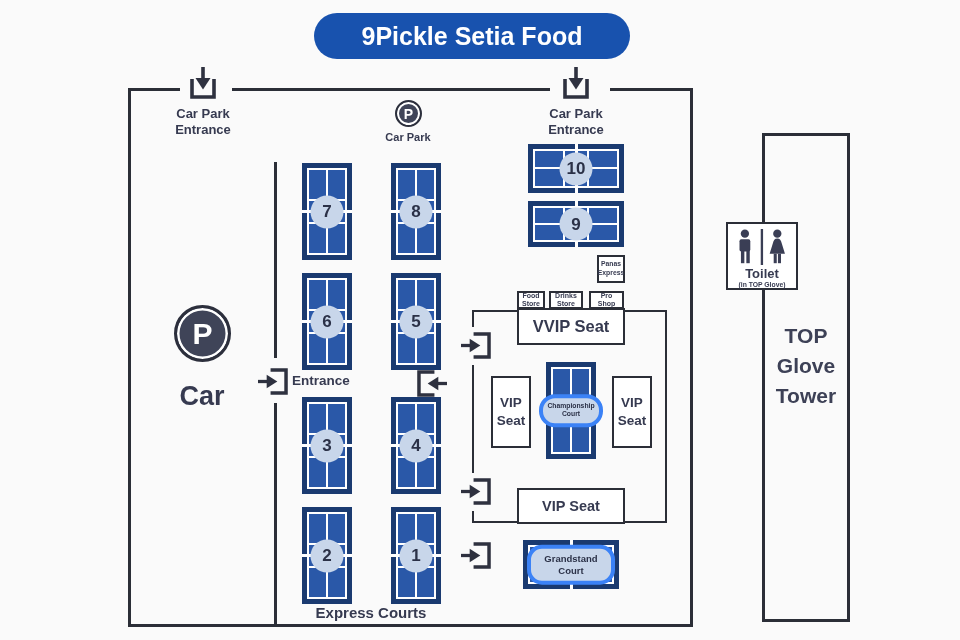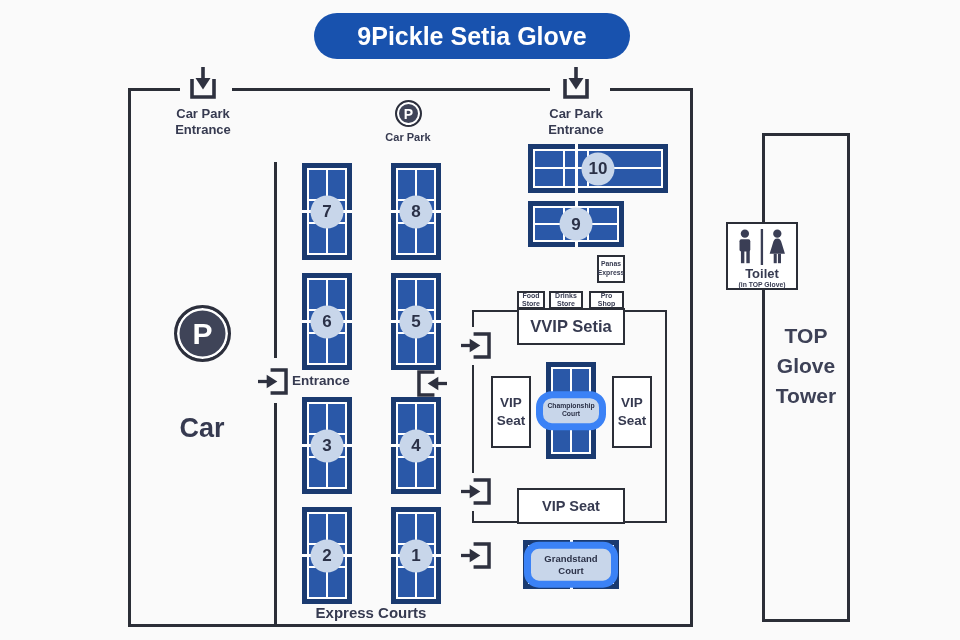--- a/index.html
+++ b/index.html
@@ -29,42 +29,42 @@
   .cv .mid{left:24px;width:2px;top:5px;bottom:5px;}
   .ch{width:96px;height:49px;}
   .ch .k1{top:5px;bottom:5px;left:35px;width:2px;}
   .ch .k2{top:5px;bottom:5px;left:59px;width:2px;}
   .ch .net{top:0;bottom:0;left:47px;width:2.5px;}
   .ch .mid{top:23px;height:2px;left:5px;right:5px;}
   .ch.c9{height:46px;}
   .ch.c9 .mid{top:22px;}
   .badge{position:absolute;left:50%;top:50%;transform:translate(-50%,-50%);width:33px;height:33px;border-radius:50%;
     background:#c8d6ea;color:#2b3147;font-weight:bold;font-size:17px;display:flex;align-items:center;justify-content:center;z-index:3;}
-  .pill{position:absolute;left:50%;top:50%;transform:translate(-50%,-50%);background:#c8d6ea;border:7px solid #3b82f6;
+  .pill{position:absolute;left:50%;top:50%;transform:translate(-50%,-50%);background:#c8d6ea;border:4px solid #3b82f6;
     color:#2b3147;font-weight:bold;text-align:center;z-index:3;line-height:1.3;}
   .pill.champ{width:56px;border-radius:16px;font-size:6.8px;padding:4px 0;}
   .pill.grand{width:80px;border-radius:15px;font-size:9.5px;padding:4px 0;}
   
   .picon{border-radius:50%;background:#3f4458;color:#fff;font-weight:bold;display:flex;align-items:center;justify-content:center;
     border:3px solid #2c2f3c;box-shadow:inset 0 0 0 2.5px #fff;box-sizing:border-box;}
   .picon.big{left:174px;top:305px;width:57px;height:57px;font-size:30px;}
   .picon.small{left:395px;top:100px;width:27px;height:27px;font-size:14px;box-shadow:inset 0 0 0 2px #fff;border-width:2px;}
   
   .tc{text-align:center;font-weight:bold;color:#363a50;}
   .entr-lbl{width:92px;font-size:13px;line-height:1.25;}
   .flip{transform:scaleX(-1);}
   svg{display:block;}
 </style>
 </head>
 <body>
 
 <div class="map">
 
   <div class="abs title-pill">
-    <span>9Pickle Setia Glove</span>
+    <span>9Pickle Setia Food</span>
   </div>
 
   <div class="abs facility"></div>
   <div class="abs gap" style="left:180px;top:85px;width:52px;height:9px;"></div>
   <div class="abs gap" style="left:550px;top:85px;width:60px;height:9px;"></div>
 
   <div class="abs" style="left:185px;top:64px;">
     <svg width="36" height="38" viewBox="0 0 36 38">
       <path d="M7 15 V33 H29 V15" fill="none" stroke="#2e313f" stroke-width="3.6"></path>
       <line x1="18" y1="3" x2="18" y2="16" stroke="#2e313f" stroke-width="3.6"></line>
@@ -100,21 +100,21 @@
       <path d="M15 3 H31 V27 H15" fill="none" stroke="#2e313f" stroke-width="3.6"></path>
       <line x1="2" y1="15" x2="13" y2="15" stroke="#2e313f" stroke-width="3.4"></line>
       <path d="M11 8 L22 15 L11 22 Z" fill="#2e313f"></path>
     </svg>
   </div>
   <div class="abs tc" style="left:292px;top:373px;font-size:13.5px;">Entrance</div>
 
   <div class="abs picon big">
     <span>P</span>
   </div>
-  <div class="abs tc" style="left:148px;top:379px;width:108px;font-size:27px;line-height:1.32;margin-top:32px;">
+  <div class="abs tc" style="left:148px;top:379px;width:108px;font-size:27px;line-height:1.32;">
     <div>Car</div>
   </div>
 
   <div class="court cv" style="left:302px;top:163px;">
     <div class="inner"></div>
     <div class="ln mid"></div>
       <div class="ln k1"></div>
       <div class="ln k2"></div>
       <div class="ln net"></div>
     <div class="badge">7</div>
@@ -170,21 +170,21 @@
   <div class="court cv" style="left:391px;top:507px;">
     <div class="inner"></div>
     <div class="ln mid"></div>
       <div class="ln k1"></div>
       <div class="ln k2"></div>
       <div class="ln net"></div>
     <div class="badge">1</div>
   </div>
   <div class="abs tc" style="left:301px;top:604px;width:140px;font-size:15px;">Express Courts</div>
 
-  <div class="court ch" style="left:528px;top:144px;padding-left:44px;">
+  <div class="court ch" style="left:528px;top:144px;">
     <div class="inner"></div>
     <div class="ln mid"></div>
       <div class="ln k1"></div>
       <div class="ln k2"></div>
       <div class="ln net"></div>
     <div class="badge">10</div>
   </div>
   <div class="court ch c9" style="left:528px;top:201px;">
     <div class="inner"></div>
     <div class="ln mid"></div>
@@ -209,21 +209,21 @@
   </div>
   <div class="abs wbox" style="left:589px;top:291px;width:35px;height:18px;font-size:7px;line-height:1.15;border-width:2px;">
     <div>Pro</div>
     <div>Shop</div>
   </div>
 
   <div class="abs enclosure"></div>
   <div class="abs gap" style="left:469px;top:327px;width:8px;height:38px;"></div>
   <div class="abs gap" style="left:469px;top:473px;width:8px;height:38px;"></div>
 
-  <div class="abs wbox" style="left:517px;top:308px;width:108px;height:37px;font-size:16.5px;">VVIP Setia</div>
+  <div class="abs wbox" style="left:517px;top:308px;width:108px;height:37px;font-size:16.5px;">VVIP Seat</div>
 
   <div class="abs" style="left:459px;top:331px;">
     <svg width="33" height="29" viewBox="0 0 34 30">
       <path d="M15 3 H31 V27 H15" fill="none" stroke="#2e313f" stroke-width="3.6"></path>
       <line x1="2" y1="15" x2="13" y2="15" stroke="#2e313f" stroke-width="3.4"></line>
       <path d="M11 8 L22 15 L11 22 Z" fill="#2e313f"></path>
     </svg>
   </div>
   <div class="abs" style="left:459px;top:477px;">
     <svg width="33" height="29" viewBox="0 0 34 30">

